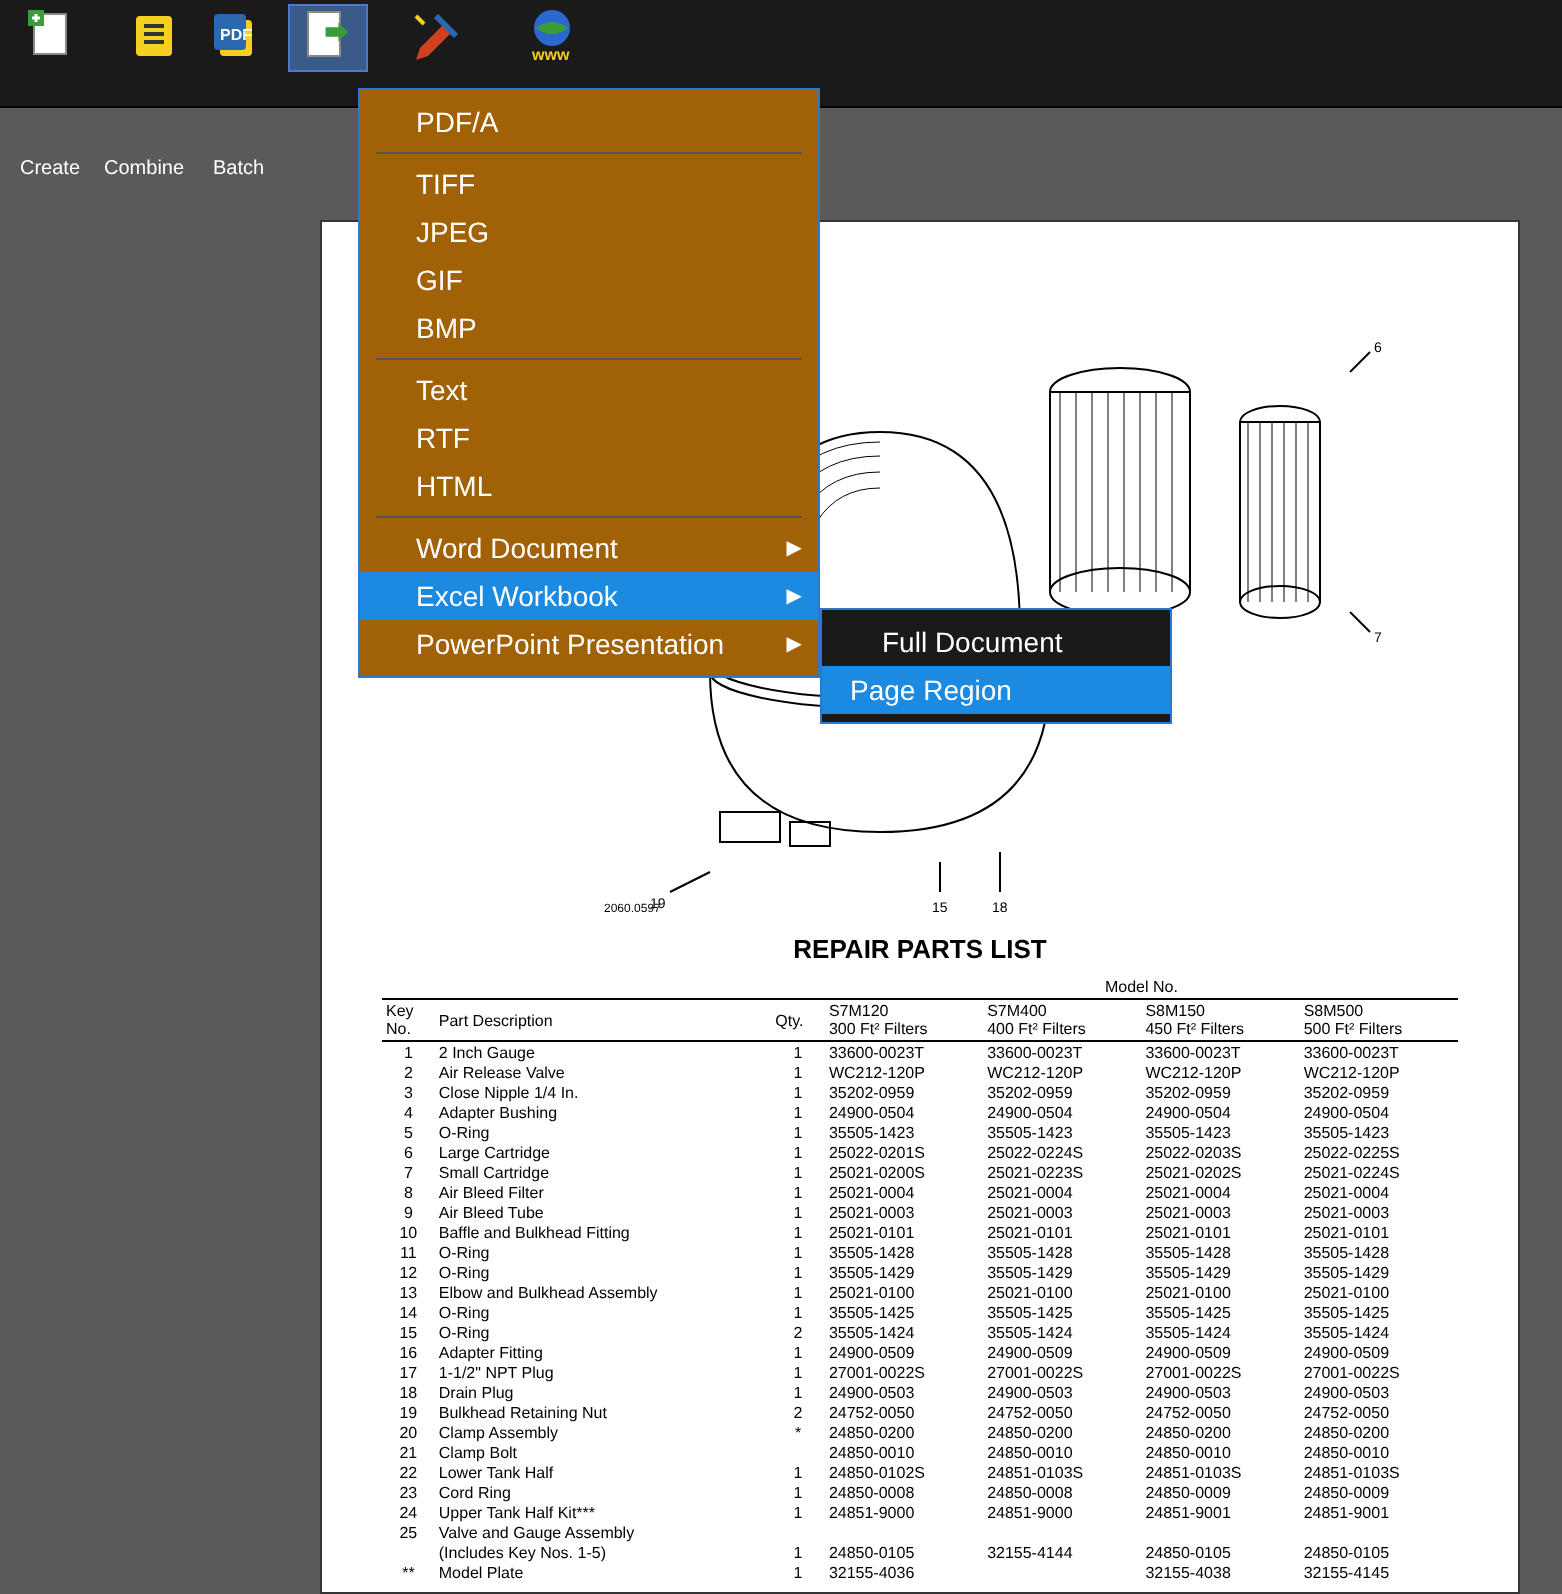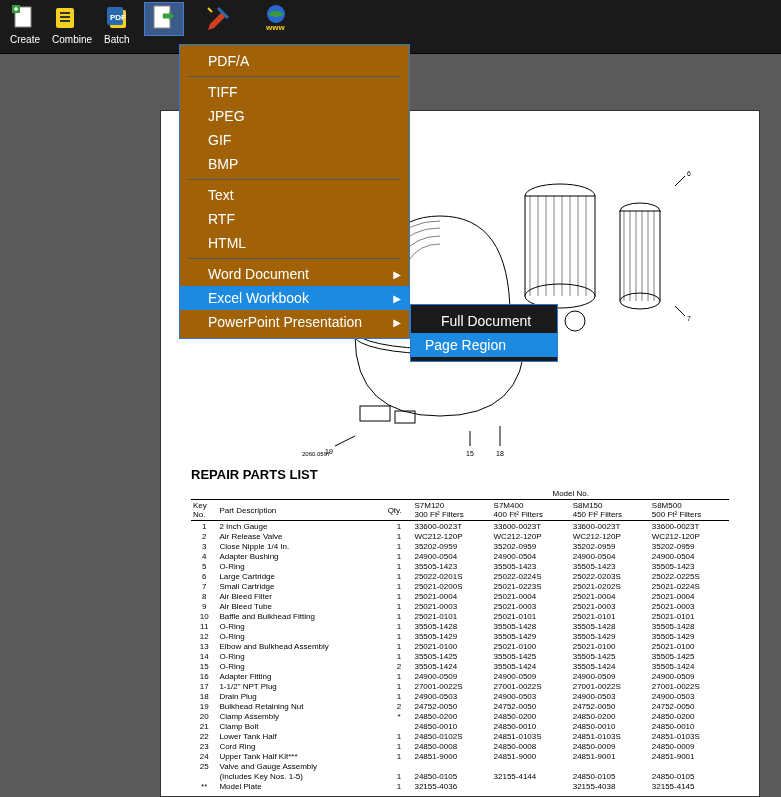--- a/index.html
+++ b/index.html
@@ -1,32 +1,32 @@
 <!DOCTYPE html>
 <html><head>
 <meta charset="utf-8">
 <style>
 * { margin:0; padding:0; box-sizing:border-box; }
 body { width:781px; height:797px; background:#5a5a5a; font-family:"Segoe UI",Arial,sans-serif; overflow:hidden; position:relative; }
 .toolbar { background:#1a1a1a; height:54px; display:flex; align-items:flex-start; padding:2px 4px; border-bottom:1px solid #000; }
-.tbtn { display:flex; flex-direction:column; align-items:flex-start; color:#fff; font-size:10px; padding:2px 6px; cursor:pointer; }
+.tbtn { display:flex; flex-direction:column; align-items:flex-end; color:#fff; font-size:10px; padding:2px 6px; cursor:pointer;gap:45px; }
 .tbtn .ic { width:28px; height:28px; display:flex; align-items:center; justify-content:center; margin-bottom:2px; }
 .active-btn { background:#3a5a8a; border:1px solid #4a7aca; padding:1px 5px; }
 .menu { position:absolute; left:179px; top:44px; width:231px; background:#a16207; border:1px solid #2a78cf; z-index:10; padding:4px 0; }
 .menu-item { color:#fff; font-size:14px; padding:4px 8px 4px 28px; cursor:pointer; position:relative; }
 .menu-item.selected { background:#1b8ae0; }
 .menu-sep { height:1px; background:#555; margin:3px 8px; }
 .menu-arrow { position:absolute; right:8px; top:50%; transform:translateY(-50%); font-size:10px; }
-.submenu { position:absolute; left:410px; top:304px; width:148px; background:#1a1a1a; border:1px solid #2a78cf; z-index:11; padding:4px 0; }
+.submenu { position:absolute; left:410px; top:304px; width:176px; background:#1a1a1a; border:1px solid #2a78cf; z-index:11; padding:4px 0; }
 .submenu-item { color:#fff; font-size:14px; padding:4px 8px 4px 30px; cursor:pointer; }
 .submenu-item.selected { background:#1b8ae0;padding-left:14px; }
 .doc-area { position:absolute; left:160px; top:110px; width:600px; height:687px; background:#fff; border:1px solid #333; overflow:hidden; }
 .doc-content { padding:20px 30px; font-family:Arial,sans-serif; color:#000; }
 .diagram { height:330px; display:flex; align-items:center; justify-content:center; }
-.title { text-align:left; font-weight:bold; font-size:13px; margin:6px 0; }
+.title { text-align:center; font-weight:bold; font-size:13px; margin:6px 0; }
 .tbl { width:100%; font-size:8px; border-collapse:collapse; }
 .tbl th { font-weight:normal; text-align:left; padding:1px 2px; border-bottom:1px solid #000; }
 .tbl td { padding:0.5px 2px; }
 .hdr-row th { border-top:1px solid #000; }
 .model-hdr { text-align:center !important; border:none !important; }
 </style>
 </head>
 <body>
 
 <div class="toolbar">

